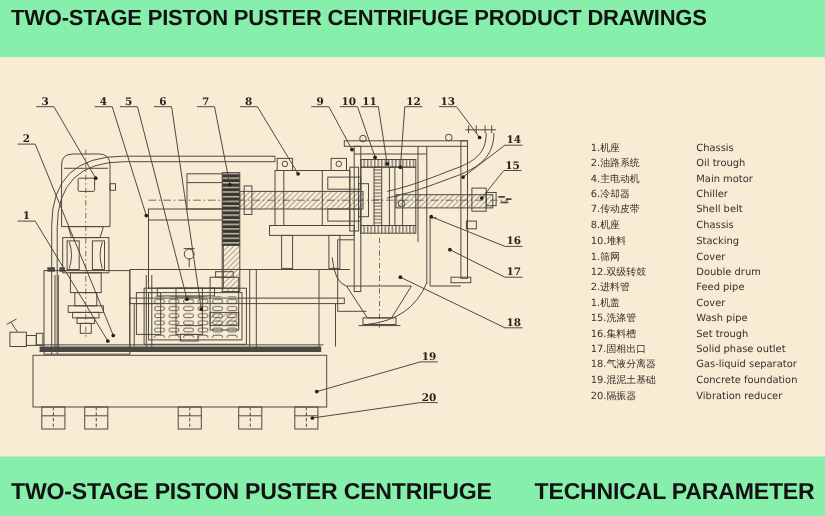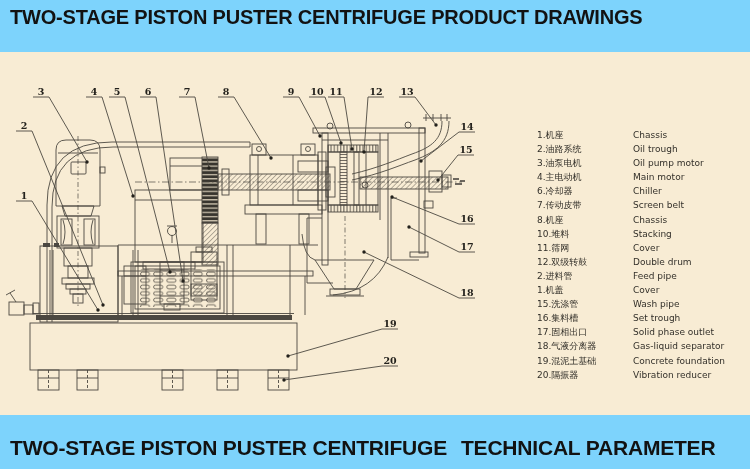--- a/index.html
+++ b/index.html
@@ -1,32 +1,32 @@
 <!DOCTYPE html>
 <html><head>
 <meta charset="utf-8">
 <style>
   html,body{margin:0;padding:0;background:#ffffff;}
   #stage{
     position:relative;width:750px;height:469px;overflow:hidden;
-    background:#7dd3fc;font-family:"Liberation Sans",sans-serif;
+    background:#86efac;font-family:"Liberation Sans",sans-serif;
   }
   #drawing-bg{
     position:absolute;left:0;top:52px;width:750px;height:363px;
     background:#f8ecd4;
   }
   #top-title{
     position:absolute;left:10px;top:6px;width:740px;
     font-size:20px;font-weight:bold;color:#121212;letter-spacing:-0.2px;
     white-space:nowrap;
   }
   #bottom-title{
     position:absolute;left:10px;top:436px;width:740px;
     font-size:21px;font-weight:bold;color:#121212;letter-spacing:-0.2px;
-    display:flex;gap:14px;white-space:nowrap;
+    display:flex;gap:39px;white-space:nowrap;
   }
   #parts-list{
     position:absolute;left:537px;top:97px;width:210px;
     color:#33302a;font-size:9px;line-height:14.1px;
     font-family:"DejaVu Sans","Liberation Sans",sans-serif;
     margin-top:31px;
   }
   .plrow{position:relative;height:14.1px;white-space:nowrap;}
   .plrow .en{position:absolute;left:96px;top:0;}
   #art{position:absolute;left:0;top:0;}
@@ -331,27 +331,26 @@
         <line x1="382" y1="366" x2="398" y2="366"></line>
         <line x1="382" y1="366" x2="284" y2="380"></line>
         <circle cx="284" cy="380" r="1.7" fill="#23211c" stroke="none"></circle>
         <text x="390" y="364.2" text-anchor="middle" class="callout" stroke="none" fill="#23211c">20</text>
       </g>
   </svg>
 
   <div id="parts-list">
       <div class="plrow"><span>1.机座</span><span class="en">Chassis</span></div>
       <div class="plrow"><span>2.油路系统</span><span class="en">Oil trough</span></div>
-      <div class="plrow"><span>3.油泵电机</span><span class="en">Oil pump motor</span></div>
       <div class="plrow"><span>4.主电动机</span><span class="en">Main motor</span></div>
       <div class="plrow"><span>6.冷却器</span><span class="en">Chiller</span></div>
-      <div class="plrow"><span>7.传动皮带</span><span class="en">Screen belt</span></div>
+      <div class="plrow"><span>7.传动皮带</span><span class="en">Shell belt</span></div>
       <div class="plrow"><span>8.机座</span><span class="en">Chassis</span></div>
       <div class="plrow"><span>10.堆料</span><span class="en">Stacking</span></div>
-      <div class="plrow"><span>11.筛网</span><span class="en">Cover</span></div>
+      <div class="plrow"><span>1.筛网</span><span class="en">Cover</span></div>
       <div class="plrow"><span>12.双级转鼓</span><span class="en">Double drum</span></div>
       <div class="plrow"><span>2.进料管</span><span class="en">Feed pipe</span></div>
       <div class="plrow"><span>1.机盖</span><span class="en">Cover</span></div>
       <div class="plrow"><span>15.洗涤管</span><span class="en">Wash pipe</span></div>
       <div class="plrow"><span>16.集料槽</span><span class="en">Set trough</span></div>
       <div class="plrow"><span>17.固相出口</span><span class="en">Solid phase outlet</span></div>
       <div class="plrow"><span>18.气液分离器</span><span class="en">Gas-liquid separator</span></div>
       <div class="plrow"><span>19.混泥土基础</span><span class="en">Concrete foundation</span></div>
       <div class="plrow"><span>20.隔振器</span><span class="en">Vibration reducer</span></div>
     </div>

